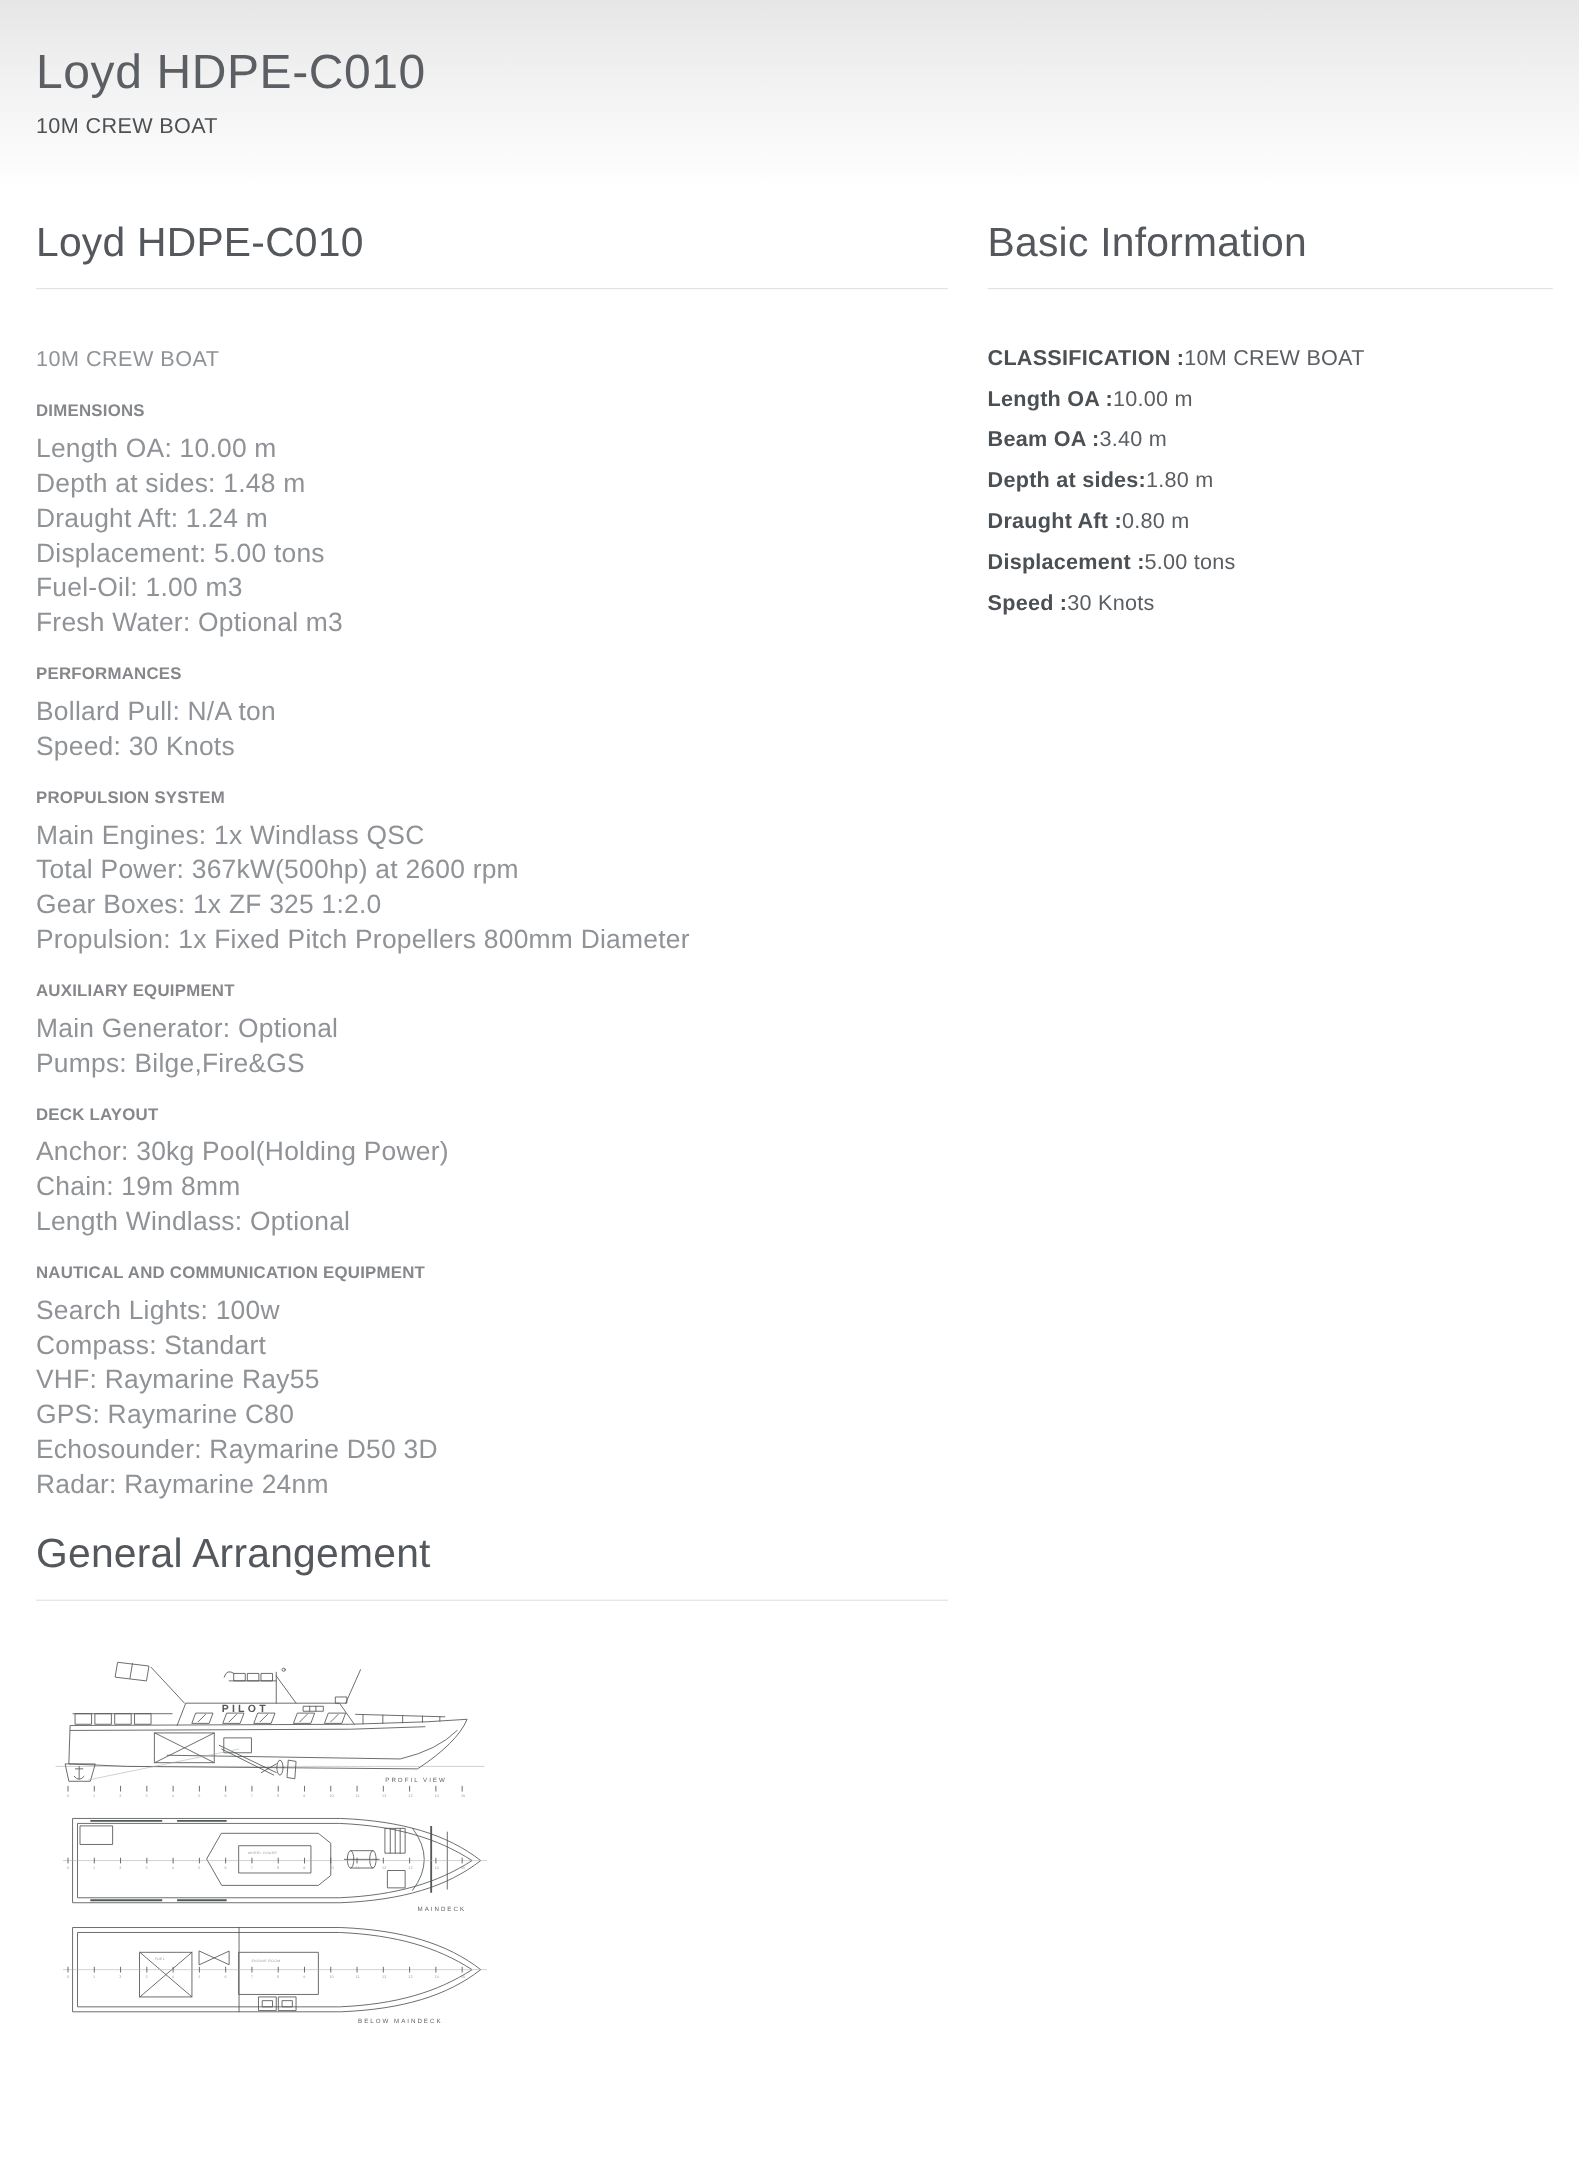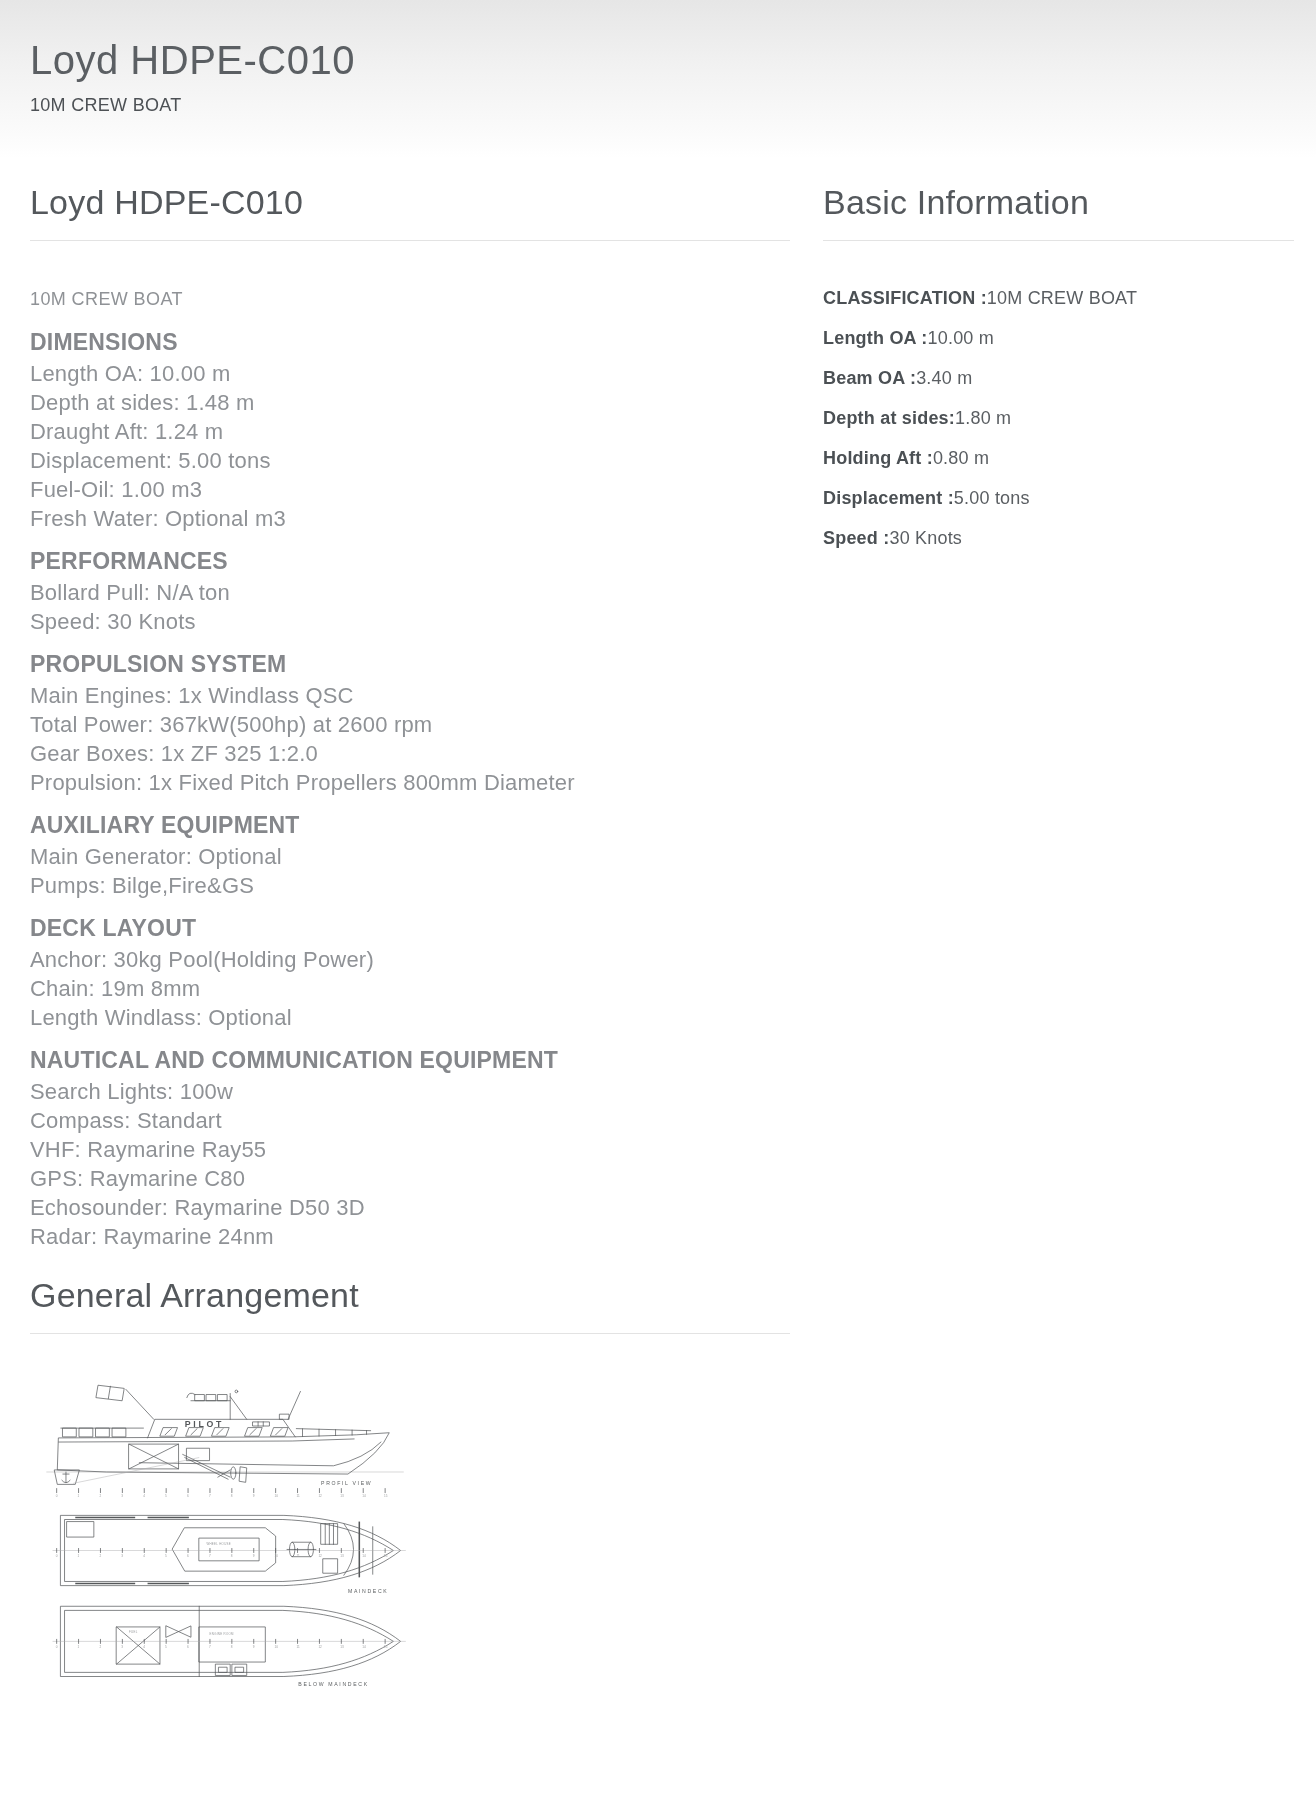--- a/index.html
+++ b/index.html
@@ -29,29 +29,29 @@
   h2.sec-title{
     margin:24px 0 0 0;font-size:34px;font-weight:300;color:#54585c;
     letter-spacing:.2px;line-height:41px;
   }
   .rule{border:none;border-top:1px solid #e3e3e3;margin:17px 0 0 0;height:0;}
   
   .tagline{
     margin-top:44px;font-size:18px;color:#8f9296;letter-spacing:.4px;line-height:29px;
   }
   .spec-section h3{
-    margin:14px 0 2px 0;font-size:23px;font-weight:bold;color:#85878b;
+    margin:14px 0 2px 0;font-size:14px;font-weight:bold;color:#85878b;
     letter-spacing:.2px;line-height:29px;
   }
   .spec-section p{
     margin:0;font-size:22px;color:#8f9296;line-height:29px;letter-spacing:.2px;
   }
   
   .info{margin-top:45px;}
-  .info p{margin:16px 0 10px 0;font-size:18px;line-height:24px;color:#5a5e62;letter-spacing:.2px;}
+  .info p{margin:4px 0 10px 0;font-size:18px;line-height:24px;color:#5a5e62;letter-spacing:.2px;}
   .info b{color:#4b5054;font-weight:bold;}
   
   .ga-title{margin-top:40px;}
   .drawing-wrap{margin:44px 0 0 8px;}
   svg .ln{stroke:#55585a;stroke-width:.7;fill:none;stroke-linecap:round;stroke-linejoin:round;}
   svg .ln-b{stroke:#55585a;stroke-width:1.5;fill:none;}
   svg .ln-l{stroke:#a9abad;stroke-width:.45;fill:none;}
   svg text{font-family:"Liberation Sans","DejaVu Sans",sans-serif;fill:#6a6d6f;}
   svg .dwg-label{font-size:5px;letter-spacing:1.6px;fill:#5d6062;}
   svg .tiny{font-size:2.8px;letter-spacing:.3px;fill:#97999b;}
@@ -379,20 +379,20 @@
     <div class="col-gap"></div>
 
     <aside class="col-side">
       <h2 class="sec-title">Basic Information</h2>
       <hr class="rule">
       <div class="info" id="info-items">
           <p><b>CLASSIFICATION :</b><span>10M CREW BOAT</span></p>
           <p><b>Length OA :</b><span>10.00 m</span></p>
           <p><b>Beam OA :</b><span>3.40 m</span></p>
           <p><b>Depth at sides:</b><span>1.80 m</span></p>
-          <p><b>Holding Aft :</b><span>0.80 m</span></p>
+          <p><b>Draught Aft :</b><span>0.80 m</span></p>
           <p><b>Displacement :</b><span>5.00 tons</span></p>
           <p><b>Speed :</b><span>30 Knots</span></p>
         </div>
     </aside>
 
   </div>
 </main>
 
 </body></html>

